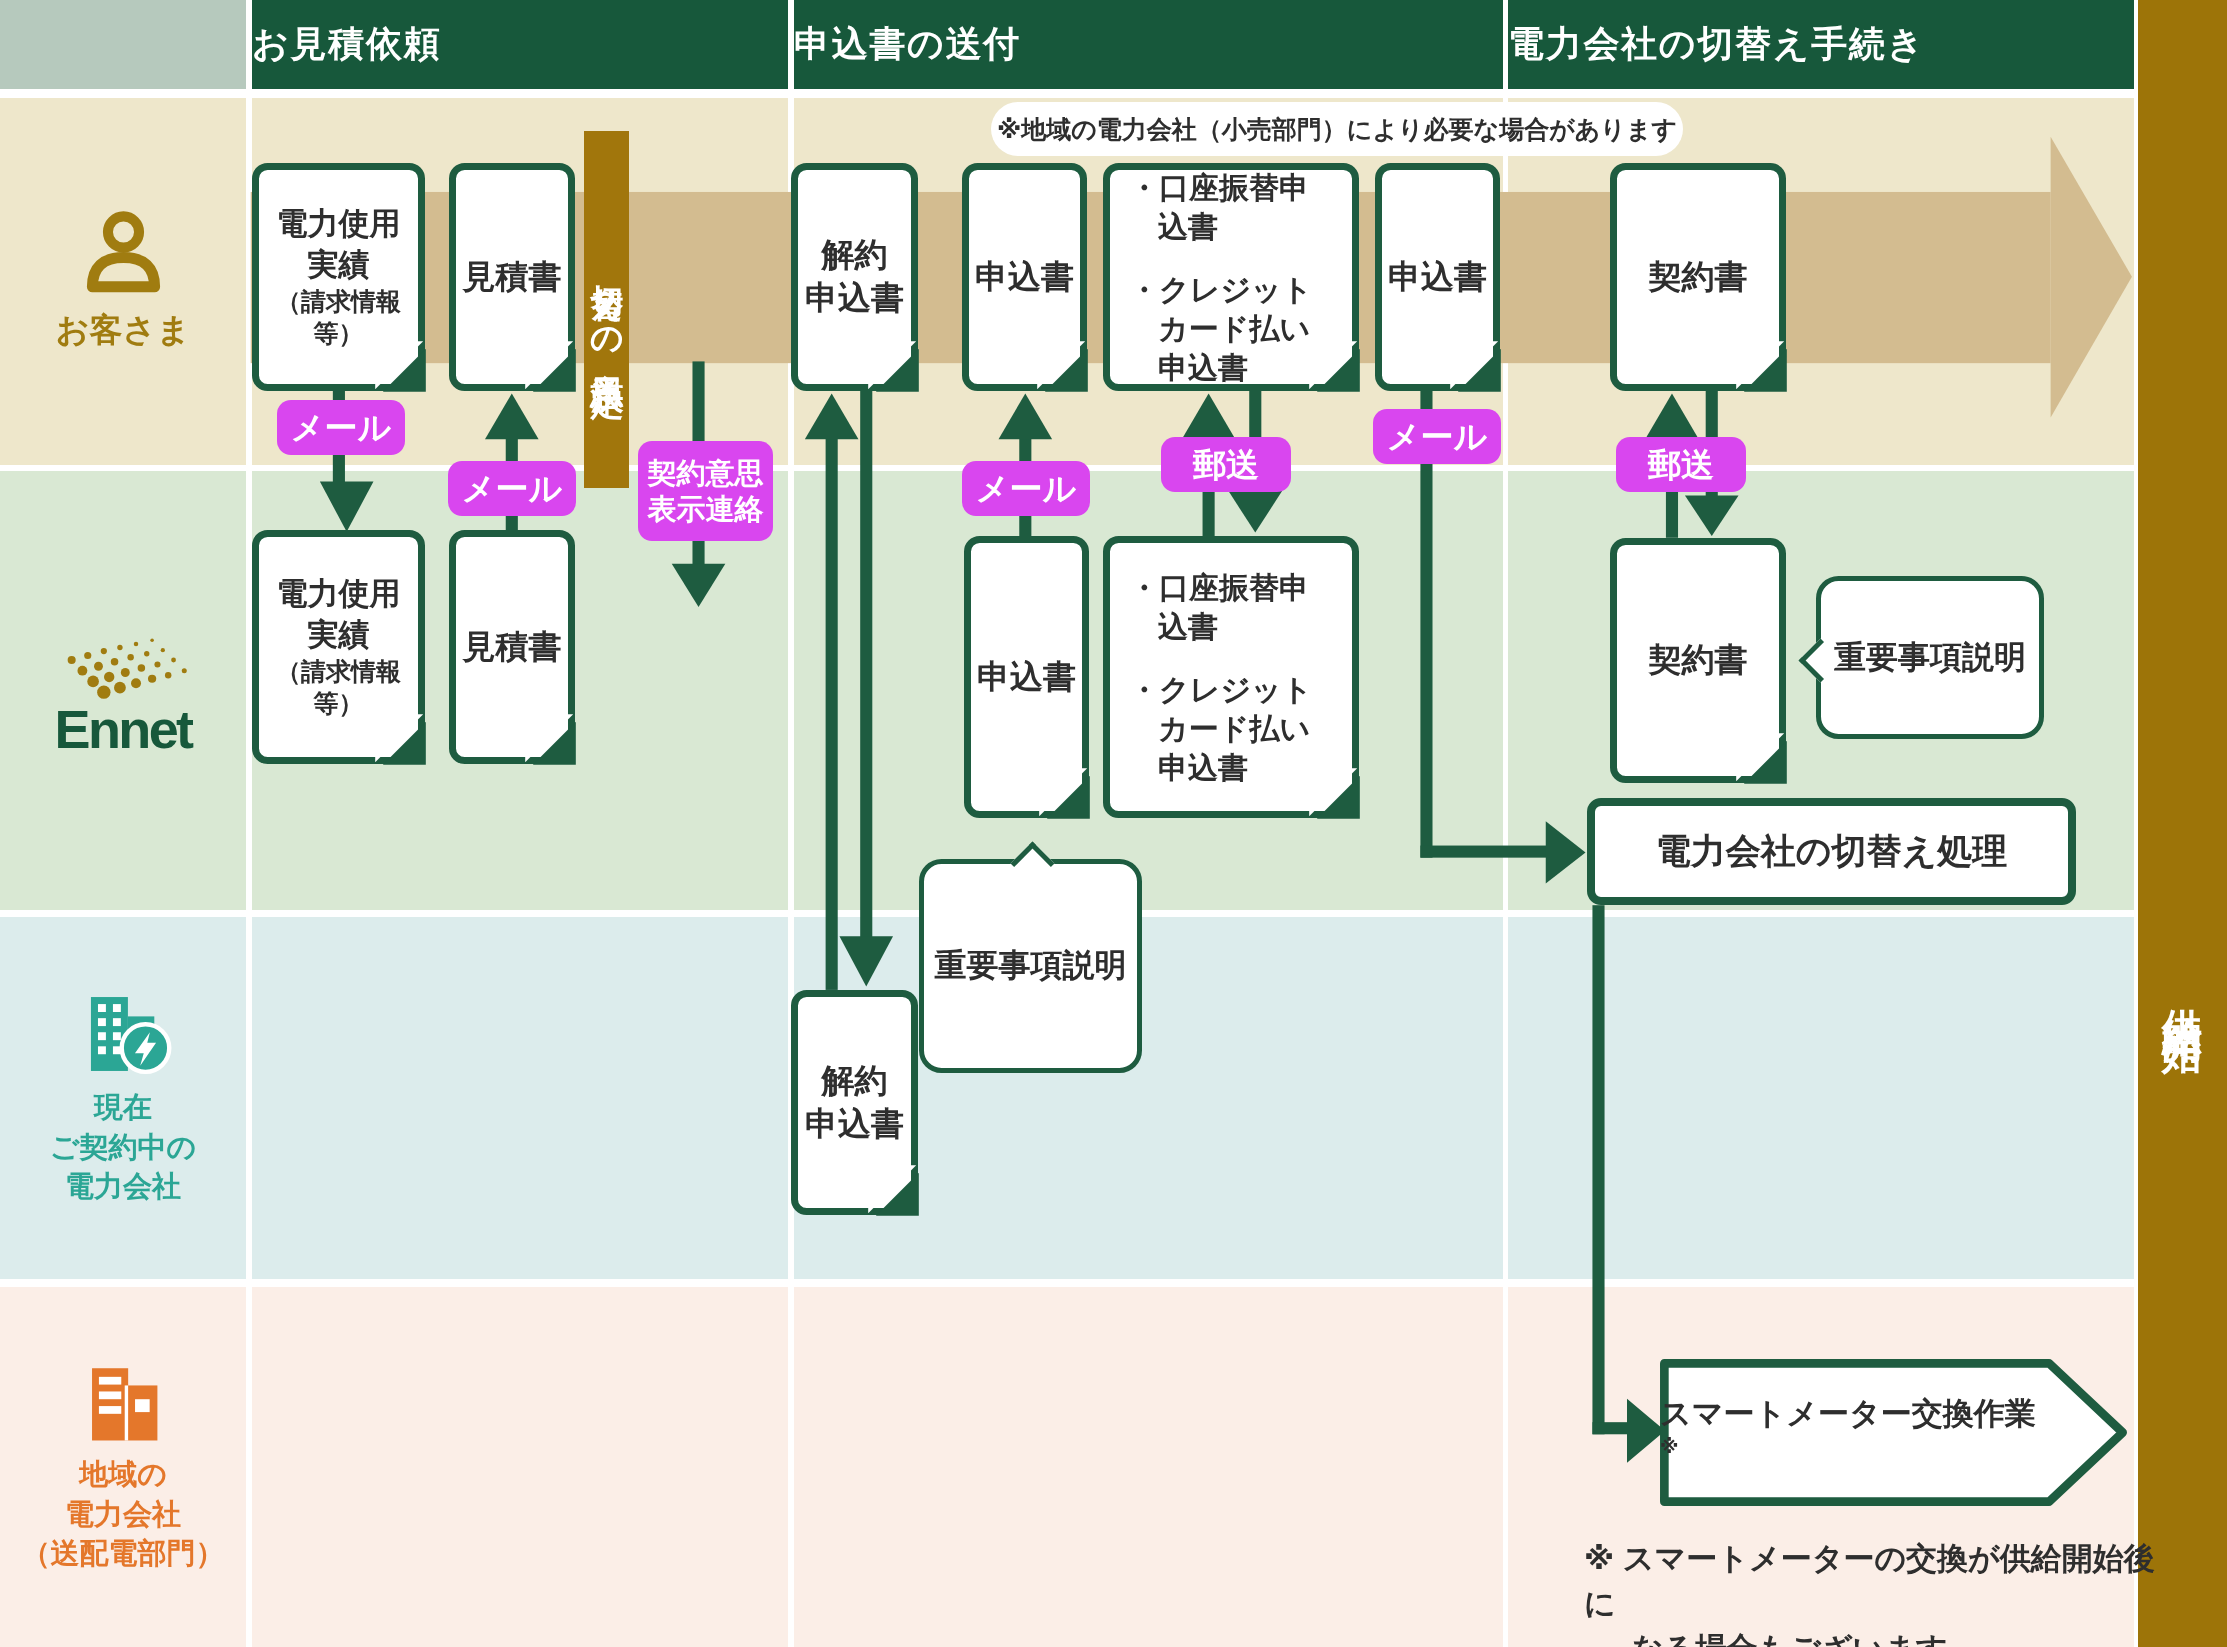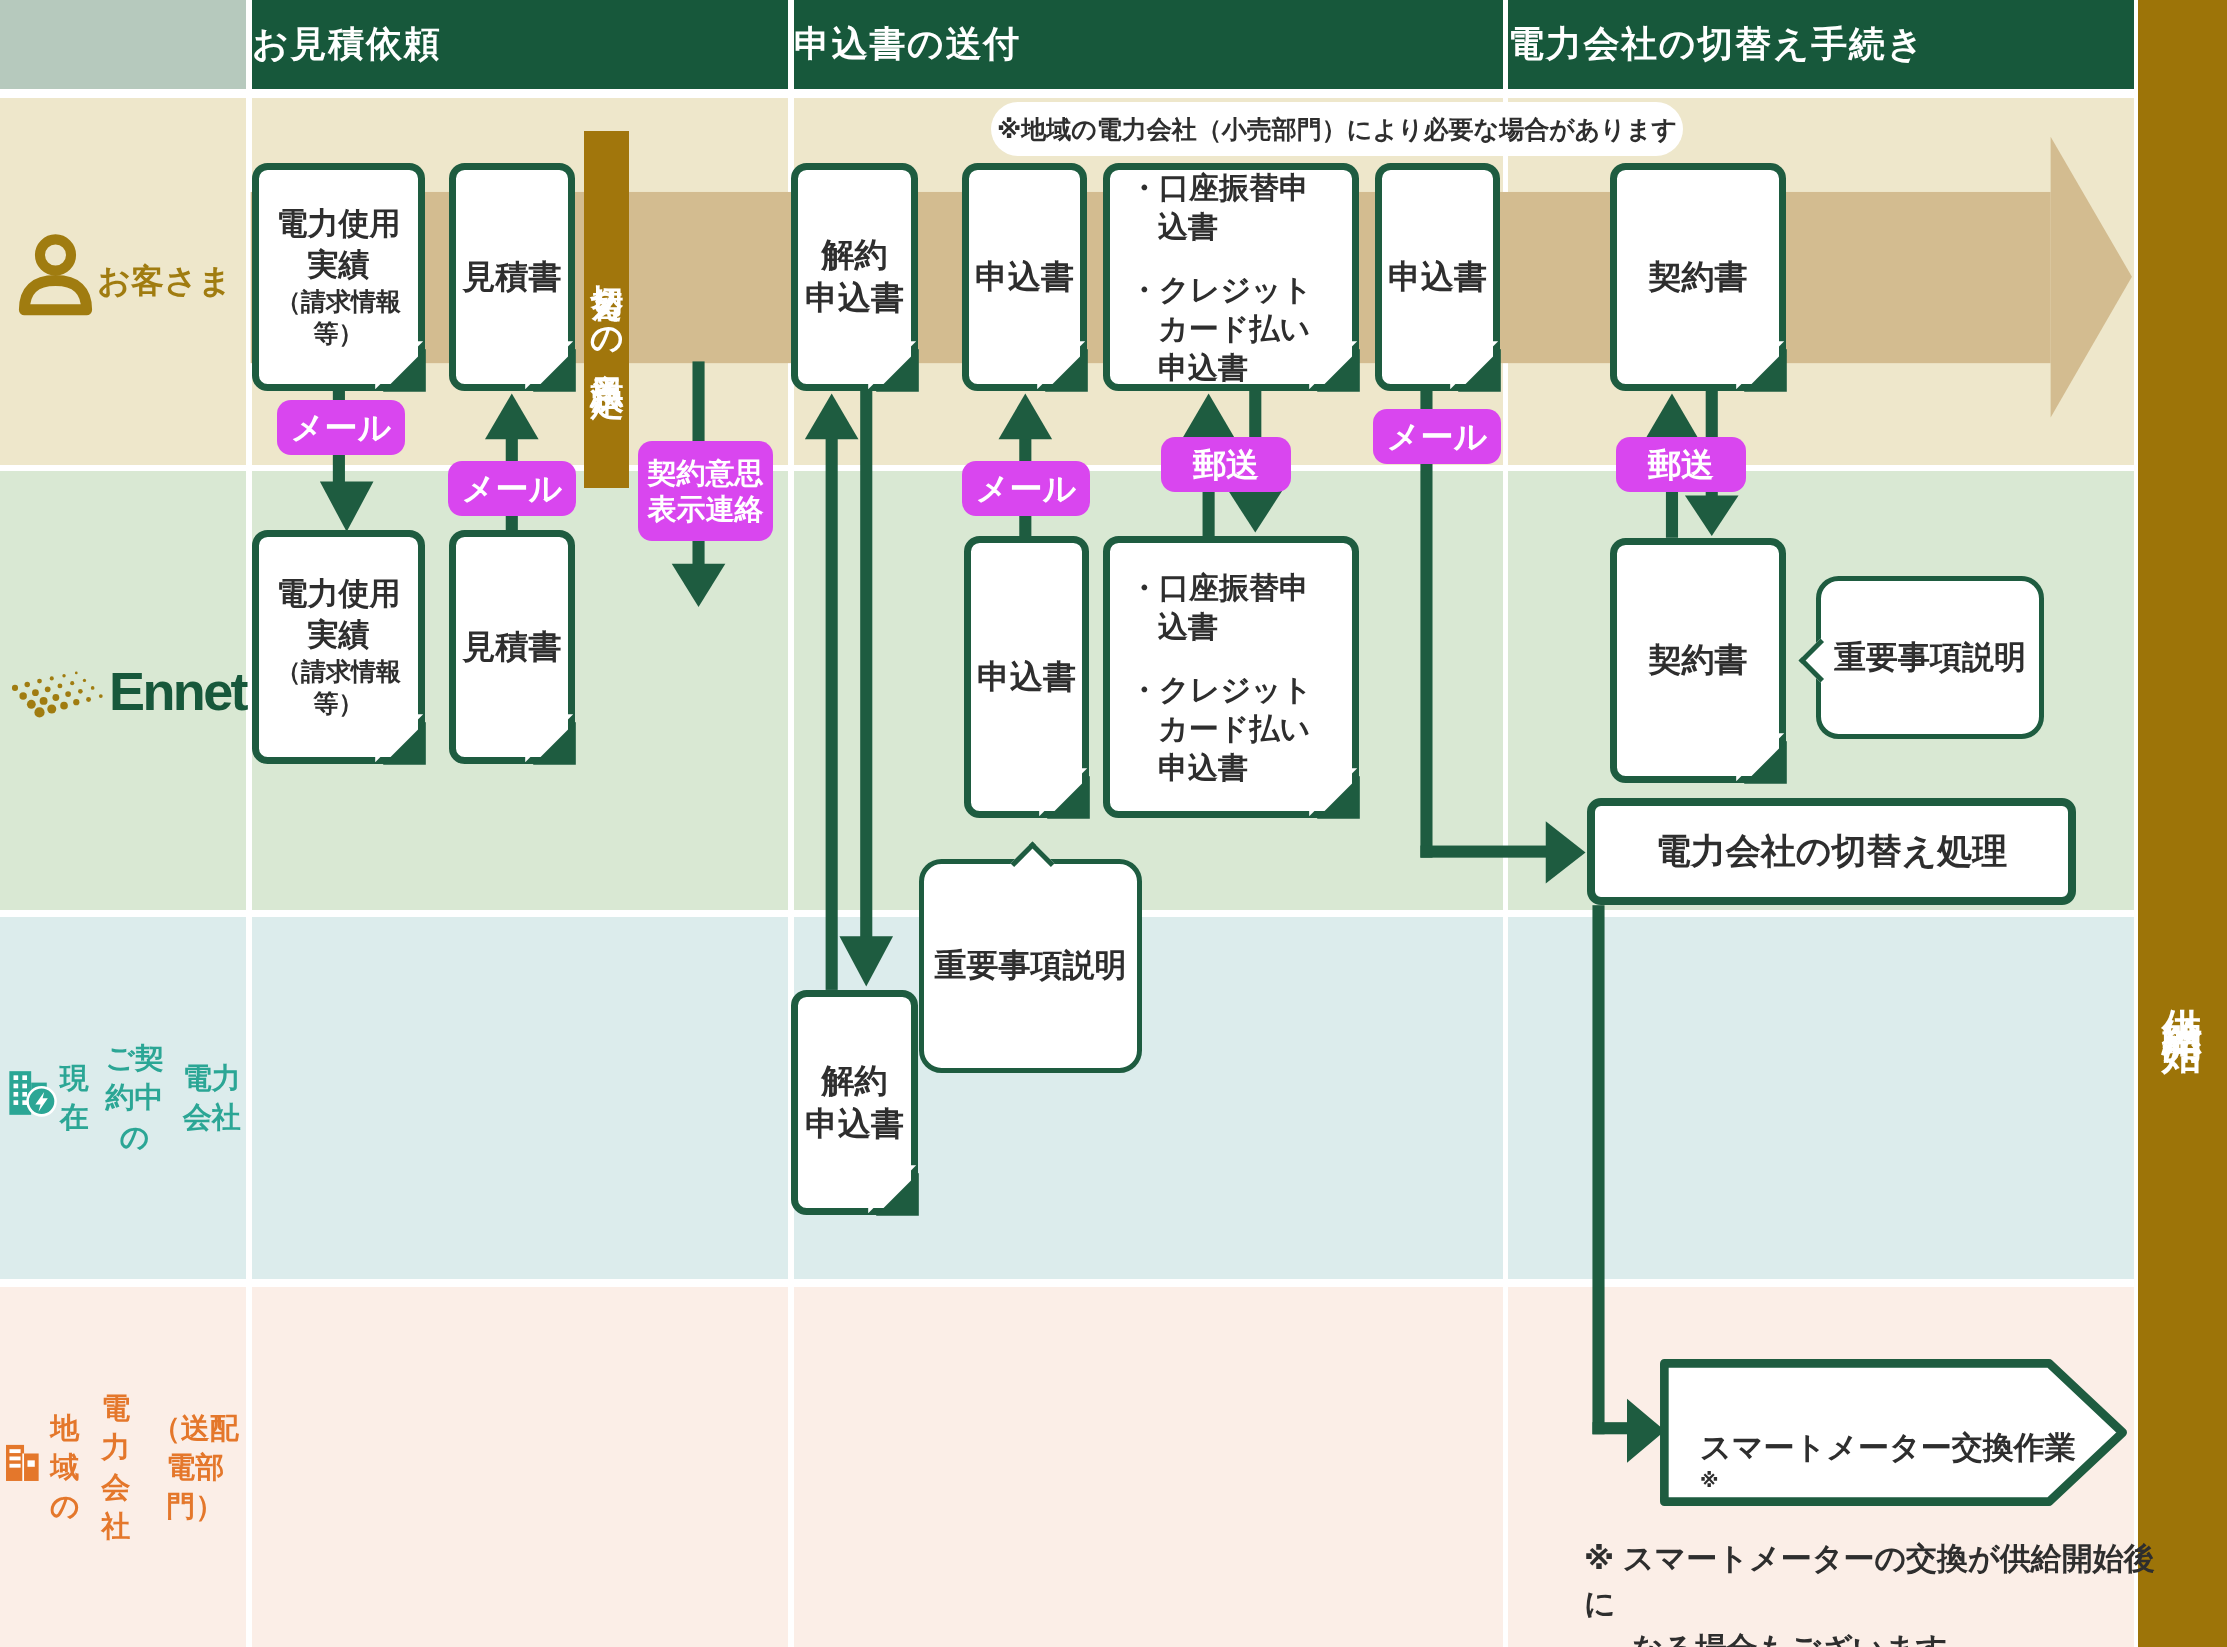--- a/index.html
+++ b/index.html
@@ -3,21 +3,21 @@
 <meta charset="utf-8">
 <style>
   html,body{margin:0;padding:0;background:#fff;}
   #stage{position:relative;width:2227px;height:1647px;overflow:hidden;
          font-family:"Liberation Sans","DejaVu Sans",sans-serif;color:#2e2e2e;}
   
   .bgcell{position:absolute;z-index:0;}
   .hdr{position:absolute;z-index:1;background:#17583b;color:#fff;font-size:36px;font-weight:700;
        display:flex;align-items:center;justify-content:flex-start;letter-spacing:1.7px;}
   
-  .side{position:absolute;z-index:2;display:flex;flex-direction:row;align-items:center;justify-content:center;text-align:center;font-weight:700;}
+  .side{position:absolute;z-index:2;display:flex;flex-direction:column;align-items:center;justify-content:center;text-align:center;font-weight:700;}
   
   #wires{position:absolute;left:0;top:0;z-index:3;}
   
   .vband{position:absolute;z-index:4;background:#a1760c;color:#fff;font-weight:700;font-size:33px;
          writing-mode:vertical-rl;text-orientation:upright;display:flex;align-items:center;justify-content:center;letter-spacing:3.5px;}
   
   .doc{position:absolute;z-index:5;box-sizing:border-box;background:#fff;border:7.8px solid #1e5c40;border-radius:15.6px;
        display:flex;flex-direction:column;align-items:center;justify-content:center;font-weight:700;line-height:1.3;text-align:center;}
   .doc::before{content:"";position:absolute;right:-5.2px;bottom:-5.2px;width:48px;height:48px;background:#fff;
        clip-path:polygon(0 0,100% 0,0 100%);z-index:1;}
@@ -38,22 +38,22 @@
           display:flex;align-items:center;justify-content:center;font-weight:700;font-size:32px;text-align:center;}
   .notch-top{position:absolute;top:-15.6px;left:93px;width:26px;height:26px;background:#fff;
           border-top:5.2px solid #1e5c40;border-left:5.2px solid #1e5c40;transform:rotate(45deg);}
   .notch-left{position:absolute;left:-15.6px;top:50%;margin-top:-13px;width:26px;height:26px;background:#fff;
           border-left:5.2px solid #1e5c40;border-bottom:5.2px solid #1e5c40;transform:rotate(45deg);}
   
   .proc{position:absolute;z-index:5;box-sizing:border-box;background:#fff;border:8.6px solid #1e5c40;border-radius:14px;
         display:flex;align-items:center;justify-content:center;font-size:35px;font-weight:700;}
   
   .penta-wrap{position:absolute;z-index:5;}
-  .penta-text{position:absolute;left:0;top:0;width:393px;height:147px;display:flex;align-items:flex-end;justify-content:center;
-        font-size:31px;font-weight:700;z-index:2;margin-left:40px;}
+  .penta-text{position:absolute;left:0;top:0;width:393px;height:147px;display:flex;align-items:center;justify-content:center;
+        font-size:31px;font-weight:700;z-index:2;}
   .penta-text sup{font-size:19px;vertical-align:super;}
   
   .footnote{position:absolute;z-index:5;font-size:31px;font-weight:700;line-height:1.45;}
   .footnote .fn2{padding-left:48px;}
   
   .supply{position:absolute;z-index:2;color:#fff;font-size:40px;font-weight:700;writing-mode:vertical-rl;text-orientation:upright;
         display:flex;align-items:center;justify-content:center;letter-spacing:8.6px;}
   .ennet-word{font-size:54px;font-weight:800;color:#17583b;letter-spacing:-2.6px;line-height:1;}
 </style>
 </head>

